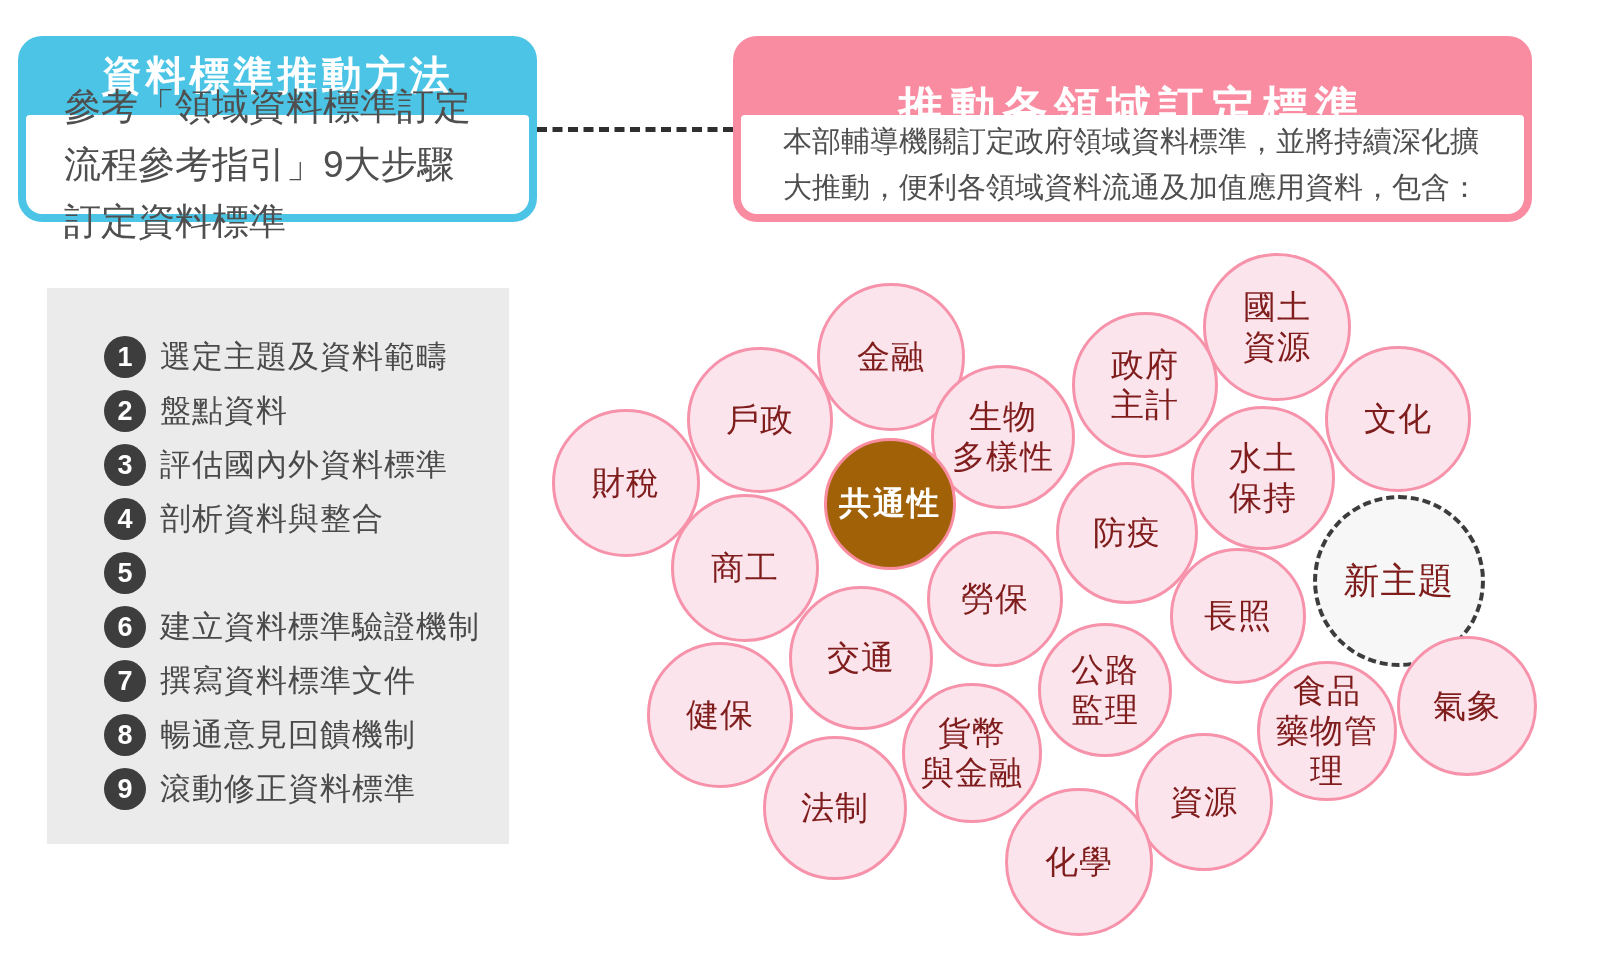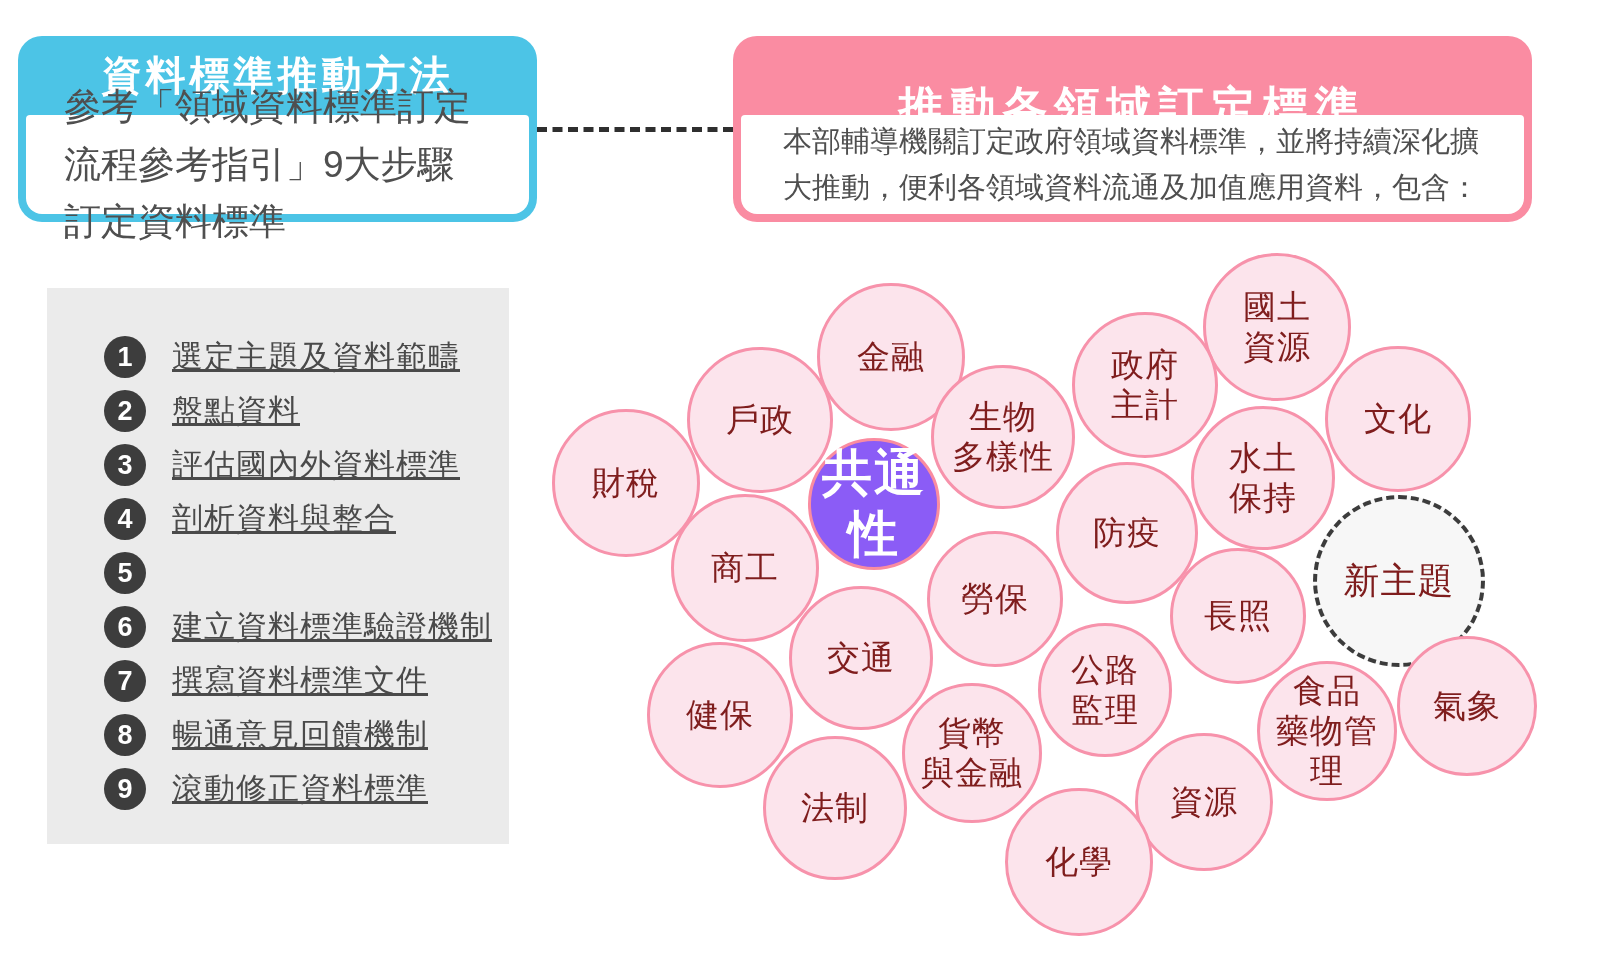--- a/index.html
+++ b/index.html
@@ -72,53 +72,53 @@
     background: #3d3d3d;
     color: #ffffff;
     font-size: 27px;
     font-weight: 700;
     display: flex;
     align-items: center;
     justify-content: center;
     flex: 0 0 42px;
   }
   .step-label {
-    margin-left: 26px;
+    margin-left: 14px;
     font-size: 31px;
     font-weight: 500;
     color: #4a4a4a;
     letter-spacing: 1px;
     white-space: nowrap;
-    text-decoration: underline;
   }
 
   
   .bubble {
     position: absolute;
     border-radius: 50%;
     background: #fce4ec;
     border: 3px solid #f792ab;
     display: flex;
     align-items: center;
     justify-content: center;
     text-align: center;
     font-size: 33px;
     font-weight: 500;
     color: #7f1d1d;
     line-height: 1.22;
     letter-spacing: 1px;
     white-space: pre-line;
   }
   .bubble.hub {
-    background: #8b5cf6;
+    background: #a16207;
     border-color: #fa8ca0;
     color: #ffffff;
-    font-size: 50px;
+    font-size: 32px;
     font-weight: 700;
     letter-spacing: 2px;
+    margin-left: 16px;
   }
   .bubble.dashed {
     background: #f7f7f7;
     border: 4px dashed #3c3c3c;
     font-size: 36px;
   }
 </style>
 </head>
 <body>
 

